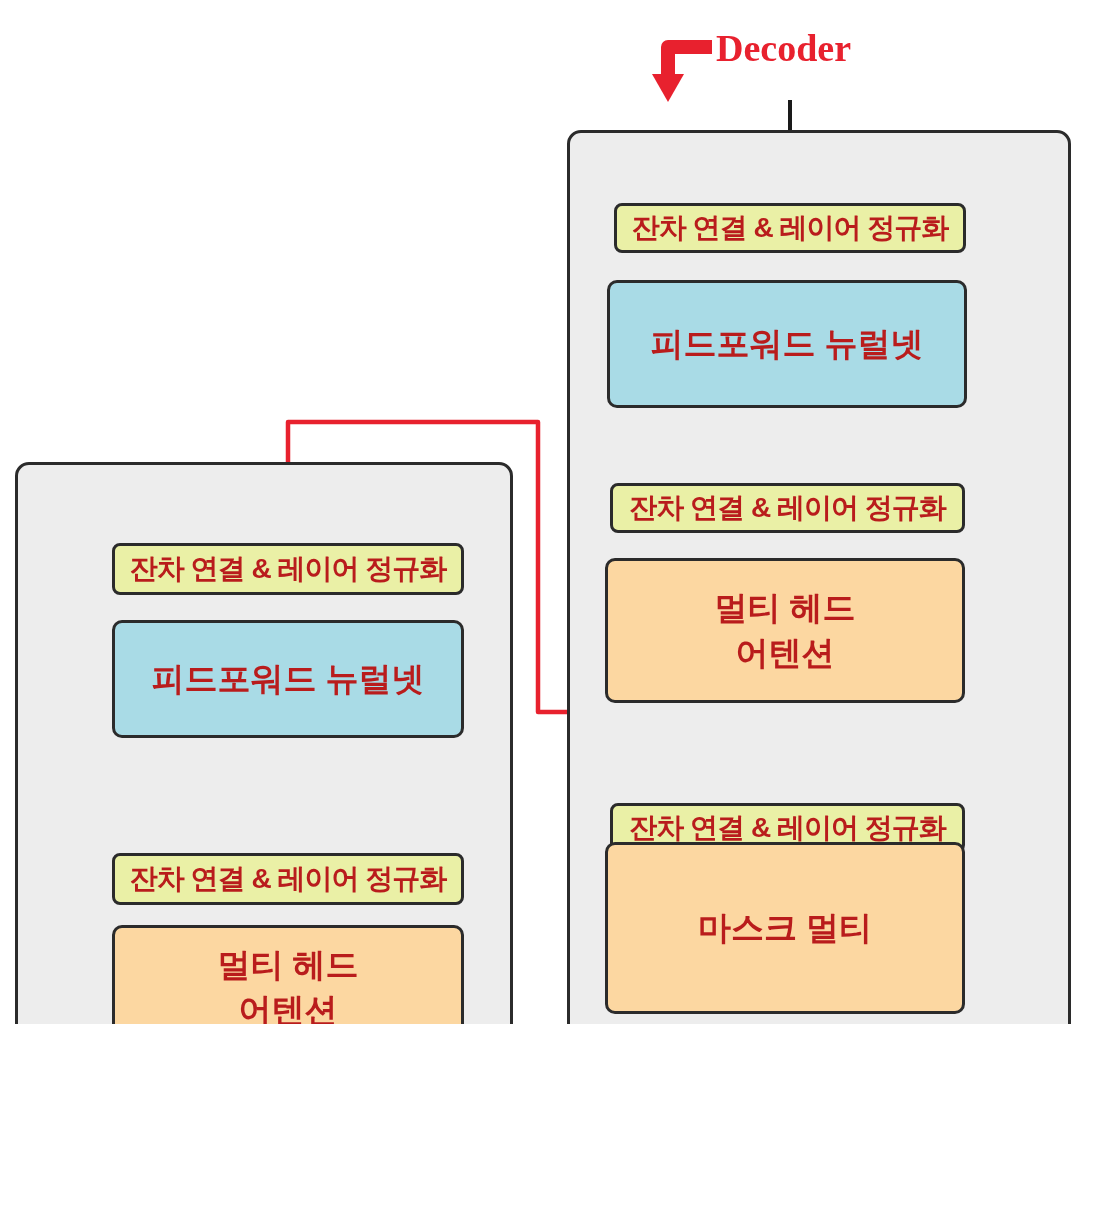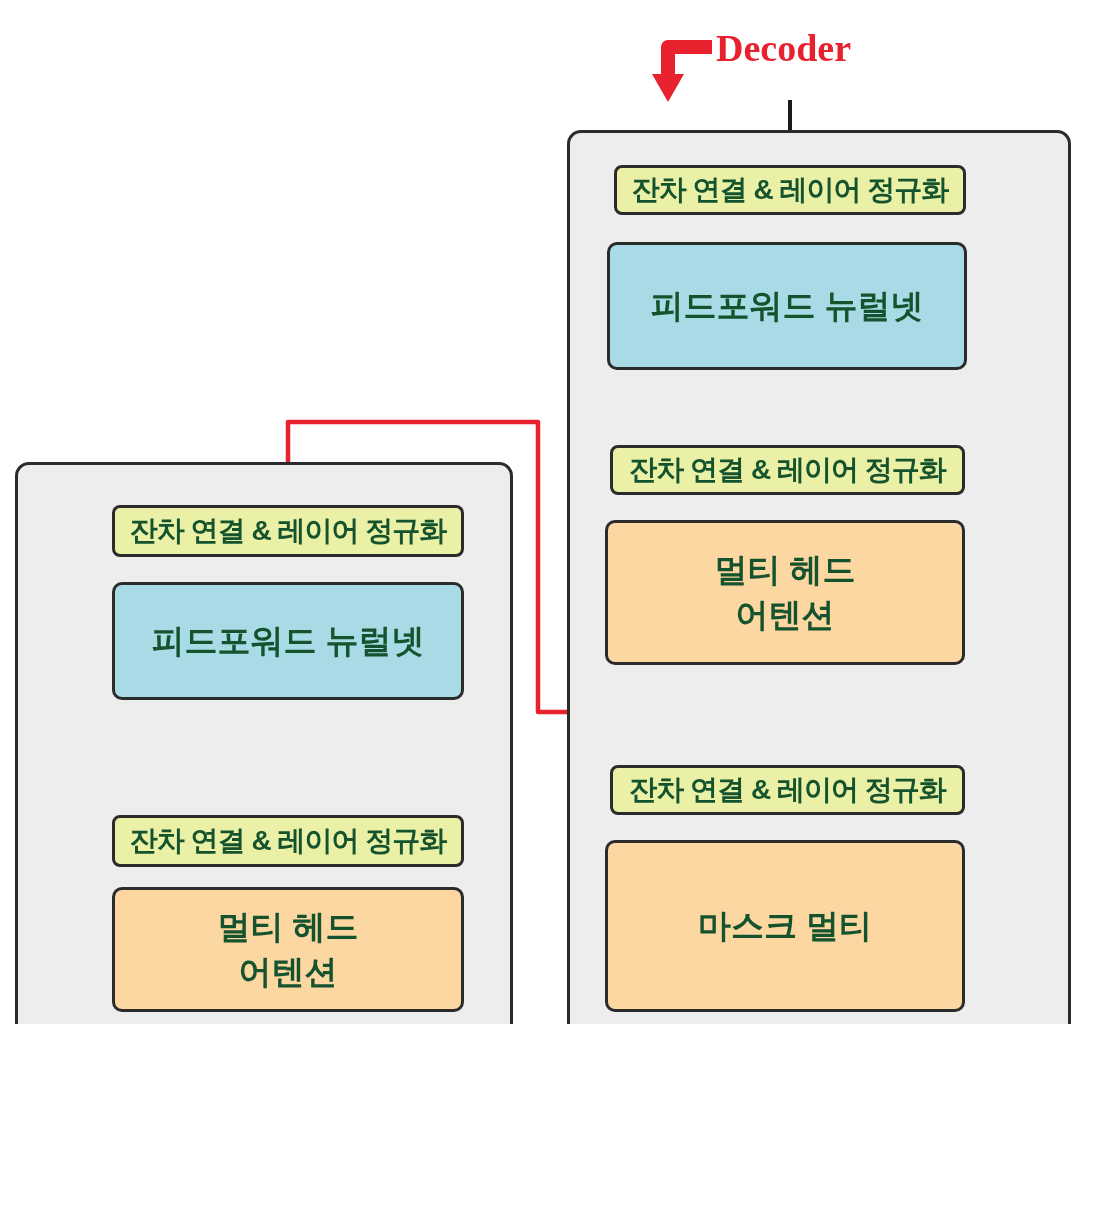--- a/index.html
+++ b/index.html
@@ -17,23 +17,24 @@
     border-radius:14px;
   }
   .box{
     position:absolute;
     display:flex;
     flex-direction:column;
     align-items:center;
     justify-content:center;
     text-align:center;
     font-weight:bold;
-    color:#14532d;
+    color:#b91c1c;
     box-sizing:border-box;
     border:3px solid #2b2b2b;
+    margin-top:38px;
   }
   .residual{
     background:#eaf0a6;
     border-radius:8px;
     font-size:28px;
     letter-spacing:-1px;
     white-space:nowrap;
   }
   .ffn{
     background:#a9dbe6;
@@ -67,21 +68,21 @@
   #enc-ffn{left:112px;top:582px;width:352px;height:118px;}
   #enc-res-bot{left:112px;top:815px;width:352px;height:52px;}
   #enc-mha{left:112px;top:887px;width:352px;height:125px;}
   
   #dec-block{left:567px;top:130px;width:498px;height:1010px;}
   #dec-res-top{left:614px;top:165px;width:352px;height:50px;}
   #dec-ffn{left:607px;top:242px;width:360px;height:128px;}
   #dec-res-mid{left:610px;top:445px;width:355px;height:50px;}
   #dec-mha{left:605px;top:520px;width:360px;height:145px;}
   #dec-res-bot{left:610px;top:765px;width:355px;height:50px;}
-  #dec-masked{left:605px;top:840px;width:360px;height:172px;}
+  #dec-masked{left:605px;top:804px;width:360px;height:172px;}
 </style>
 </head>
 <body>
 
 <div id="canvas">
 
   <svg class="wires" viewBox="0 0 1098 1224" xmlns="http://www.w3.org/2000/svg">
     <defs>
       <marker id="mb" markerWidth="6" markerHeight="6" refX="5" refY="3" orient="auto">
         <path d="M0,0 L6,3 L0,6 z" fill="#1a1a1a"></path>

